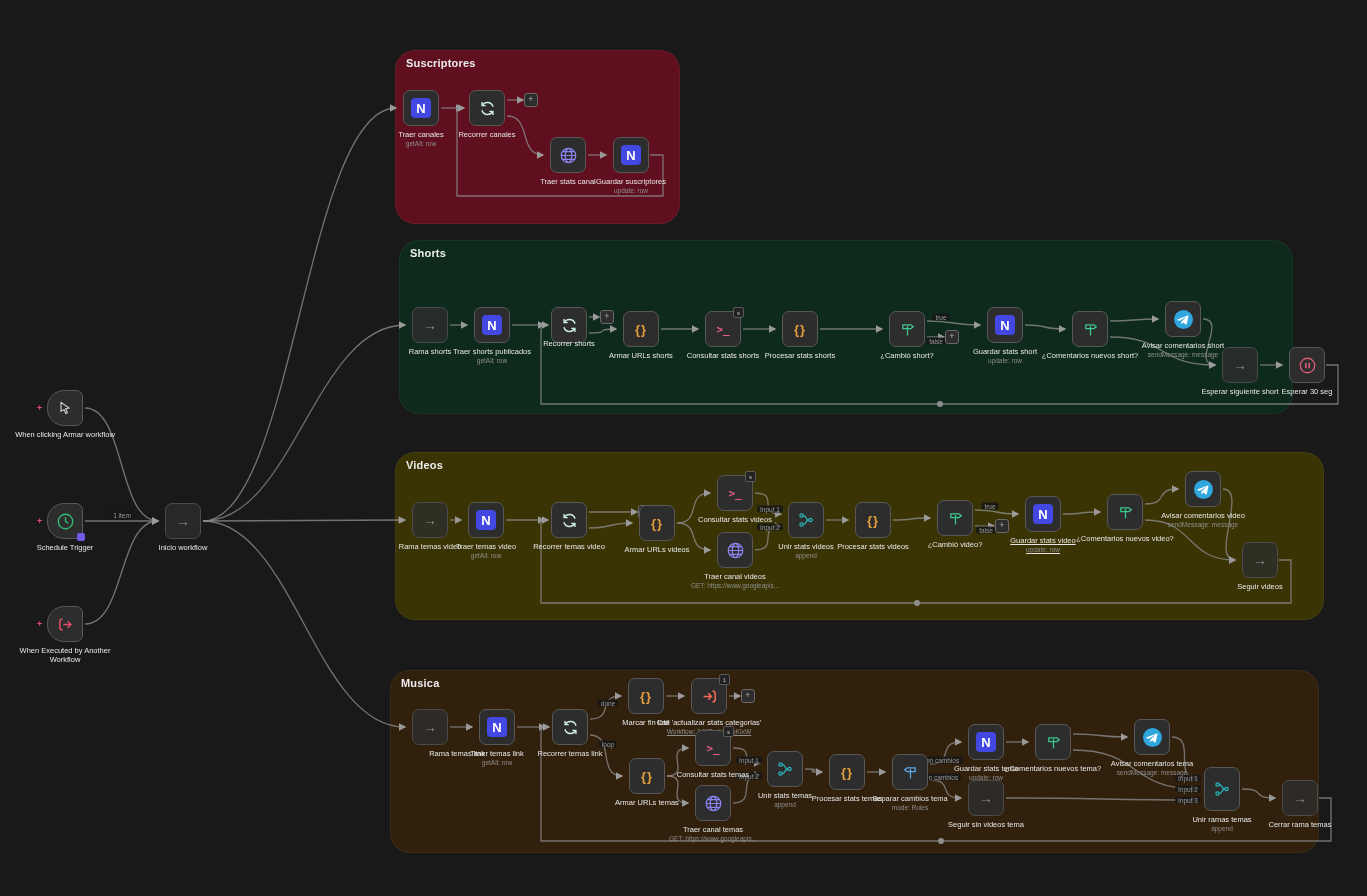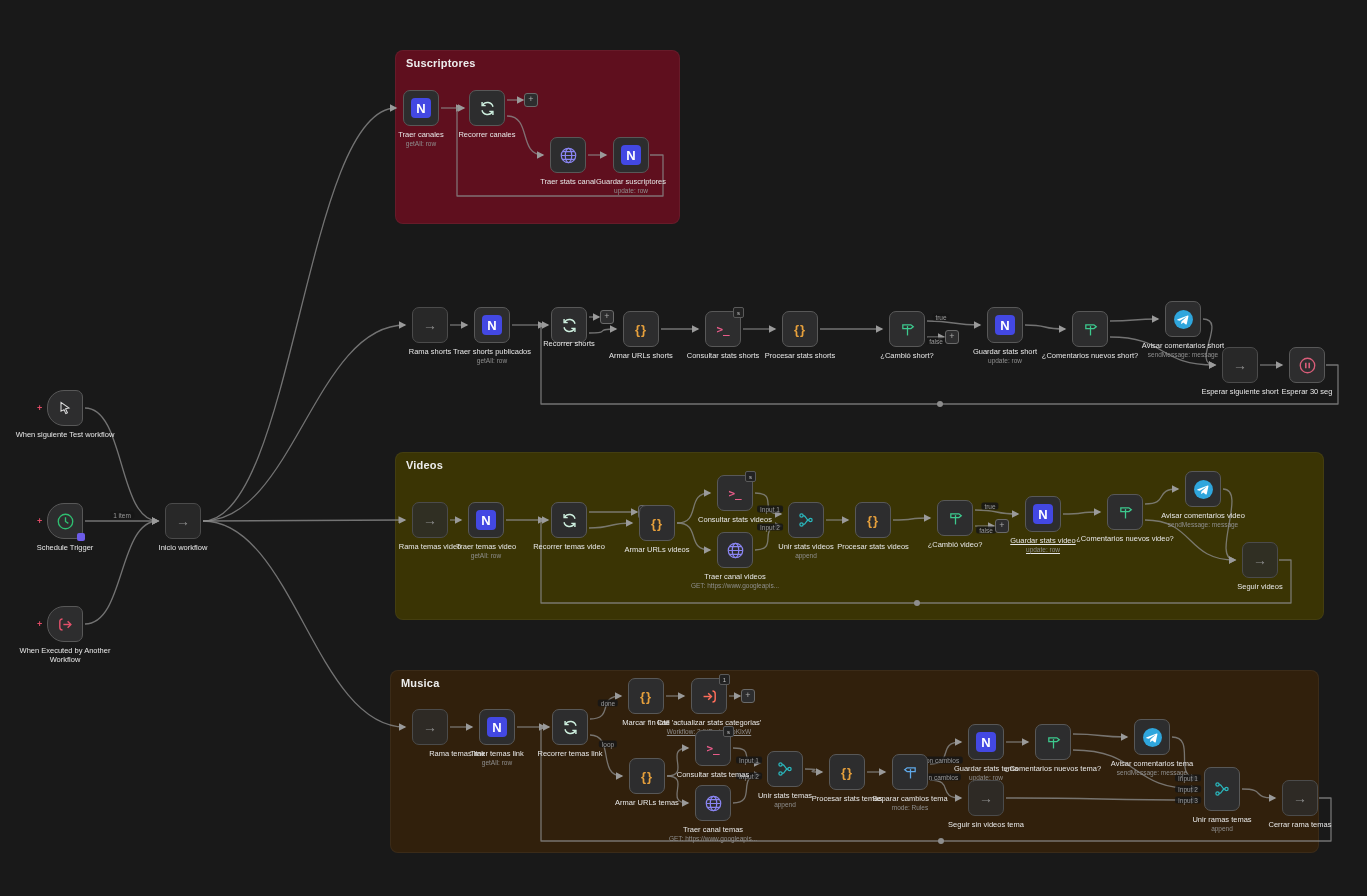--- a/index.html
+++ b/index.html
@@ -1,18 +1,18 @@
 <!DOCTYPE html>
 <html><head>
 <meta charset="utf-8">
 <style>
   html,body{margin:0;padding:0;background:#191919;width:1367px;height:896px;overflow:hidden;
     font-family:"Liberation Sans","DejaVu Sans",sans-serif;}
   #canvas{position:absolute;inset:0;width:1367px;height:896px;background:#191919;}
-  .group{position:absolute;border-radius:8px;border:1px solid rgba(255,255,255,0.05);}
+  .group{position:absolute;border-radius:20px;border:1px solid rgba(255,255,255,0.05);}
   .group-title{position:absolute;top:6px;left:10px;font-size:11px;font-weight:700;color:#ededed;letter-spacing:.2px;}
   #edge-layer{position:absolute;inset:0;pointer-events:none;}
   .node{position:absolute;background:#2d2d2e;border:1px solid #585858;border-radius:7px;
     display:flex;align-items:center;justify-content:center;box-sizing:border-box;}
   .node.trigger{border-radius:17px 7px 7px 17px;}
   .node.dim{background:rgba(45,45,46,.75);border-color:#4b4b4b;}
   .node-label{position:absolute;width:110px;text-align:center;font-size:7.5px;line-height:1.25;
     color:#e6e6e6;pointer-events:none;}
   .node-sub{font-size:6.5px;color:#8f8f8f;margin-top:1px;font-weight:400;}
   .node-sub.link{text-decoration:underline;}
@@ -31,20 +31,23 @@
   .ic-code{color:#e8a13c;font-size:13px;font-weight:700;letter-spacing:1px;}
   .ic-term{color:#e85c8a;font-family:"DejaVu Sans Mono",monospace;font-size:11px;font-weight:700;}
   .ic-noop{color:#8d8d8d;font-size:14px;}
 </style>
 </head>
 <body>
 
 <div id="canvas">
     <div class="group" style="left: 395px; top: 50px; width: 283px; height: 172px; background: rgb(95, 15, 30);">
       <div class="group-title">Suscriptores</div>
+    </div>
+    <div class="group" style="left: 399px; top: 240px; width: 892px; height: 172px; background: rgb(13, 42, 28);">
+      <div class="group-title">Shorts</div>
     </div>
     <div class="group" style="left: 395px; top: 452px; width: 927px; height: 166px; background: rgb(58, 52, 4);">
       <div class="group-title">Videos</div>
     </div>
     <div class="group" style="left: 390px; top: 670px; width: 927px; height: 181px; background: rgb(49, 32, 12);">
       <div class="group-title">Musica</div>
     </div>
     <svg id="edge-layer" width="1367" height="896">
       <defs>
         <marker id="arr" markerWidth="7" markerHeight="7" refX="5" refY="3" orient="auto">
@@ -141,21 +144,21 @@
     <div class="endpoint" style="left: 952px; top: 337px;">+</div>
     <div class="endpoint" style="left: 645px; top: 512px;">+</div>
     <div class="endpoint" style="left: 1002px; top: 526px;">+</div>
     <div class="endpoint" style="left: 748px; top: 696px;">+</div>
     <div class="node trigger" style="left: 47px; top: 390px; width: 36px; height: 36px;">
       <svg viewBox="0 0 20 20" width="16">
         <path d="M5 3l10 7-4.3 1L13 16l-2 1-2.2-5L5 14z" fill="none" stroke="#dcdcdc" stroke-width="1.3"></path>
       </svg>
       <span class="bolt">+</span>
     </div>
-    <div class="node-label" style="left: 10px; top: 430px;">When siguiente Test workflow</div>
+    <div class="node-label" style="left: 10px; top: 430px;">When clicking Armar workflow</div>
     <div class="node trigger" style="left: 47px; top: 503px; width: 36px; height: 36px;">
       <svg viewBox="0 0 20 20" width="19">
         <circle cx="10" cy="10" r="7.6" stroke="#2fbf71" stroke-width="1.4" fill="none"></circle>
         <path d="M10 5.6V10l3 2" stroke="#2fbf71" stroke-width="1.4" fill="none"></path>
       </svg>
       <span class="sbadge"></span>
       <span class="bolt">+</span>
     </div>
     <div class="node-label" style="left: 10px; top: 543px;">Schedule Trigger</div>
     <div class="node trigger" style="left: 47px; top: 606px; width: 36px; height: 36px;">

